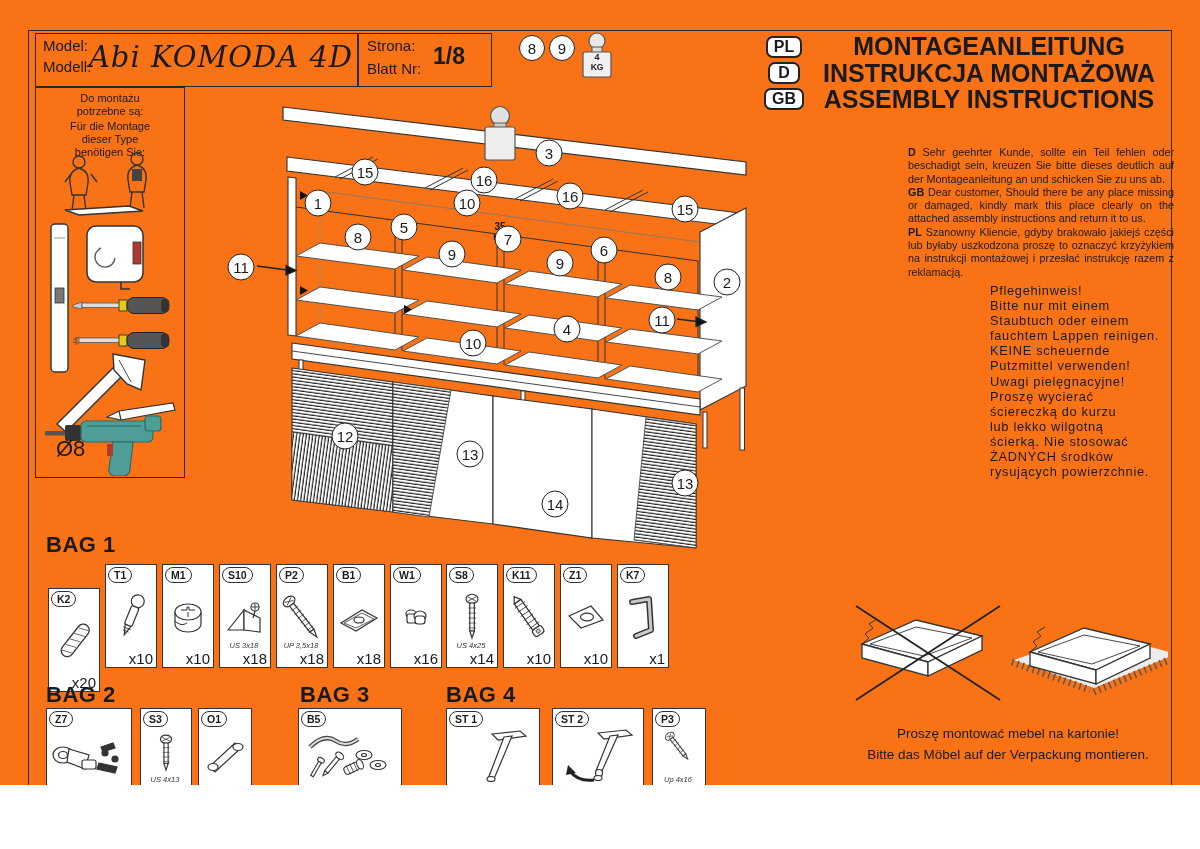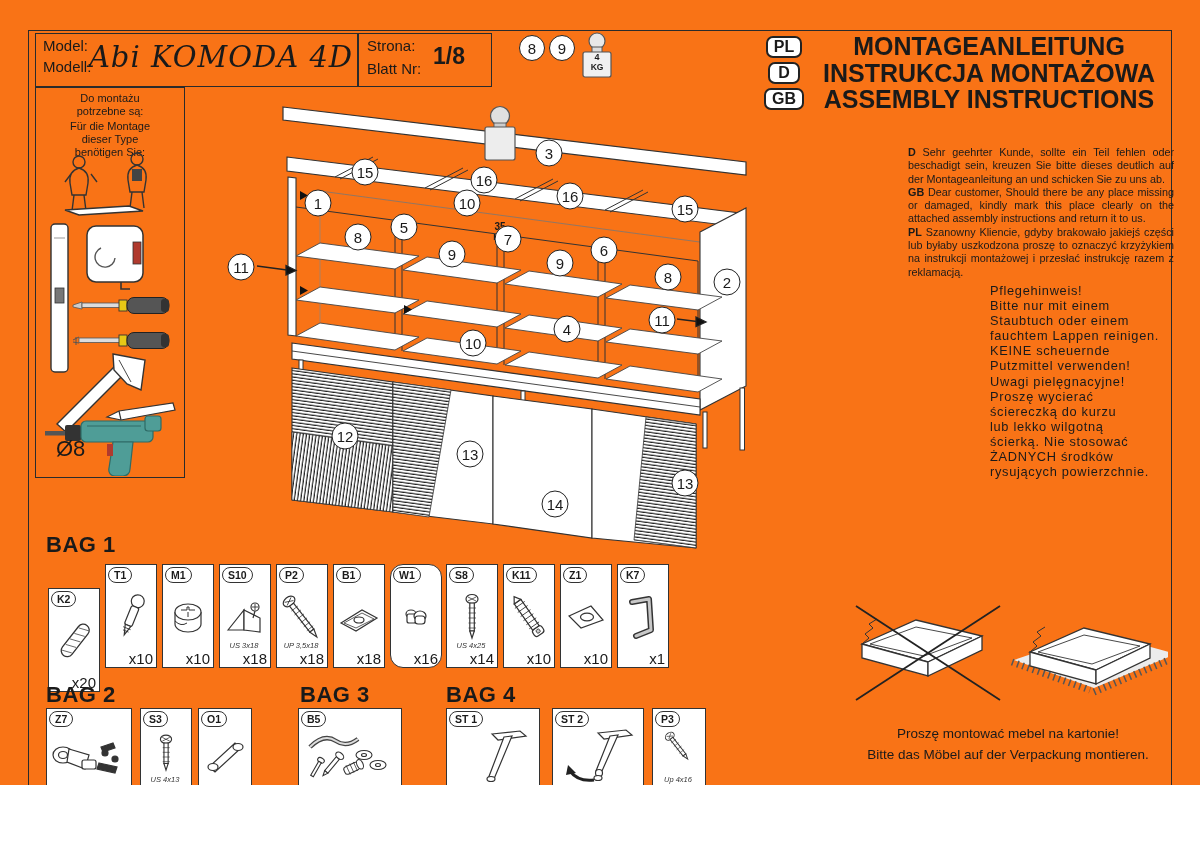--- a/index.html
+++ b/index.html
@@ -382,21 +382,21 @@
     <svg class="item-ic" width="46" height="60" viewBox="0 0 46 60">
       <g fill="#fff" stroke="#333" stroke-width="1.2">
         <polygon points="5,35 26,22 41,30 20,43"></polygon>
         <polygon points="8,35 26,25 38,31 20,40" stroke-width="0.8"></polygon>
         <ellipse cx="23" cy="32" rx="5" ry="3"></ellipse>
       </g>
     </svg>
     <span class="qty">x18</span>
   </div>
 
-  <div class="bag-item" style="left:390px;top:564px;width:52px;border-radius:13px;">
+  <div class="bag-item" style="left:390px;top:564px;width:52px;">
     <span class="code-chip">W1</span>
     <svg class="item-ic" width="46" height="60" viewBox="0 0 46 60">
       <g fill="#fff" stroke="#333" stroke-width="1.2">
         <ellipse cx="18" cy="26" rx="5" ry="4"></ellipse>
         <rect x="14" y="26" width="9" height="9" rx="2"></rect>
         <ellipse cx="27" cy="28" rx="6" ry="5"></ellipse>
         <rect x="22" y="28" width="10" height="8" rx="3"></rect>
       </g>
     </svg>
     <span class="qty">x16</span>

